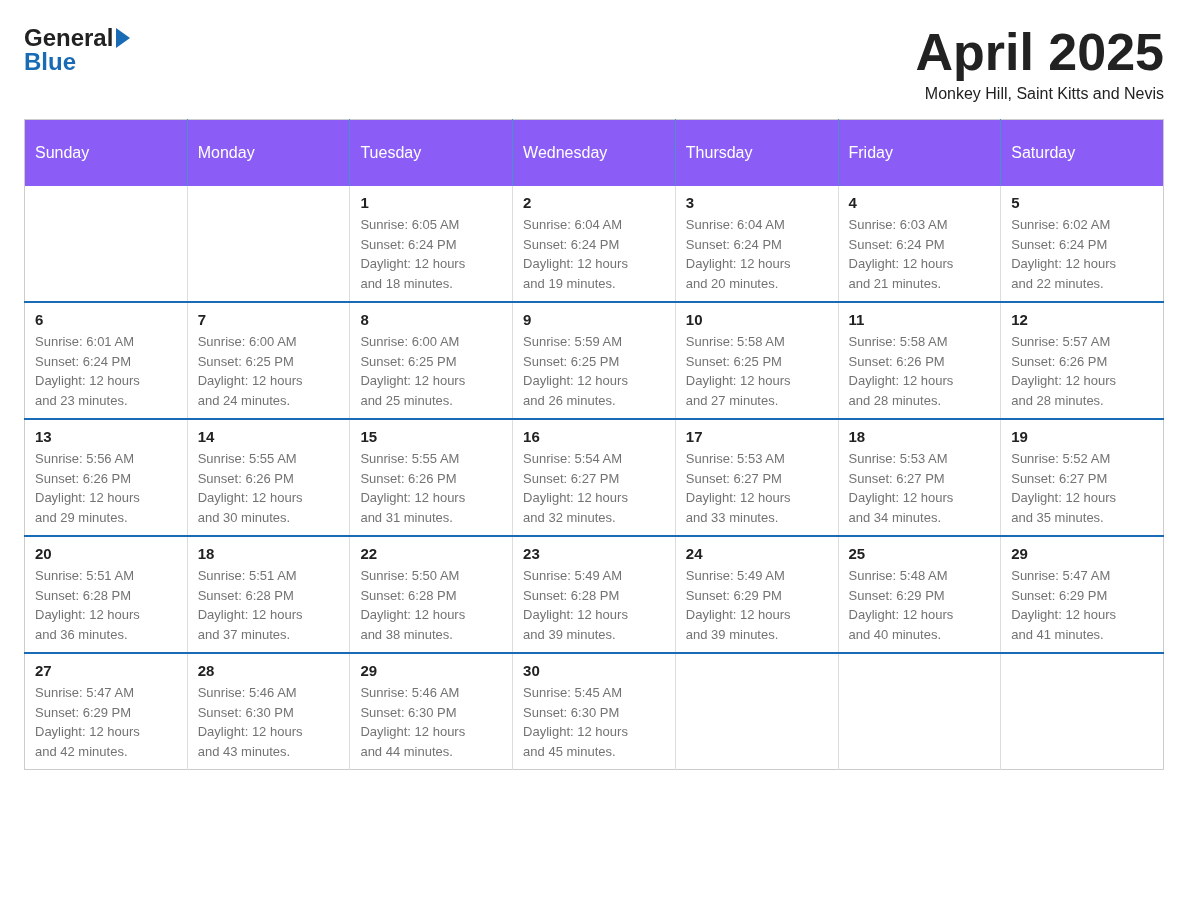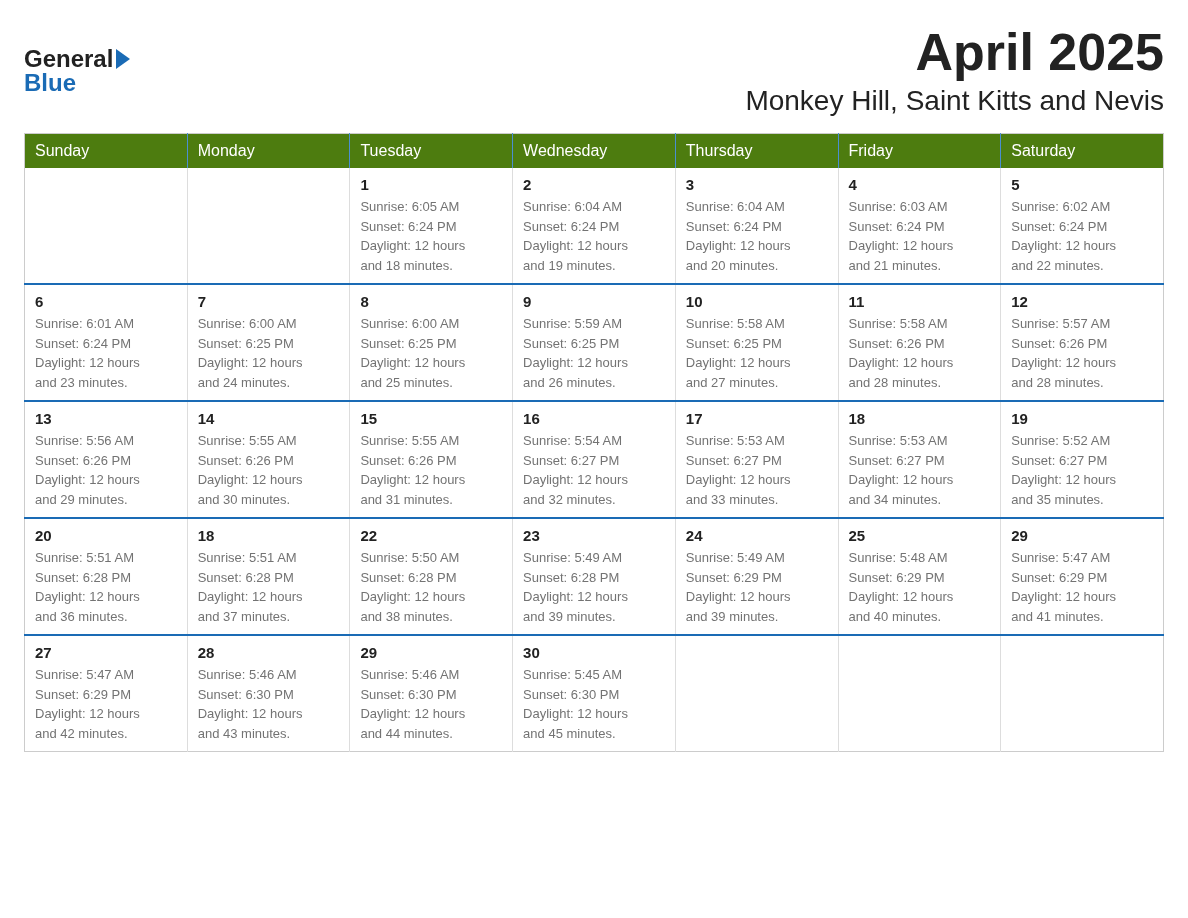--- a/index.html
+++ b/index.html
@@ -6,46 +6,46 @@
     body {
       font-family: Arial, sans-serif;
       background: #fff;
       padding: 24px;
       width: 1188px;
       min-height: 918px;
     }
     .header {
       display: flex;
       justify-content: space-between;
-      align-items: center;
+      align-items: flex-start;
       margin-bottom: 16px;
     }
     .header-right {
       text-align: right;
     }
     .month-title {
       font-size: 52px;
       font-weight: bold;
       color: #222;
       line-height: 1.1;
     }
     .location-title {
-      font-size: 28px;
+      font-size: 16px;
       color: #222;
       margin-top: 4px;
     }
     .calendar {
       width: 100%;
       border-collapse: collapse;
       border: 1px solid #ccc;
     }
     .calendar th {
-      background-color: #4d7c0f;
+      background-color: #8b5cf6;
       color: #fff;
-      padding: 8px 10px;
+      padding: 24px 10px;
       text-align: left;
       font-size: 16px;
       font-weight: normal;
       border-right: 1px solid #4a8fd0;
     }
     .calendar th:last-child {
       border-right: none;
     }
     .calendar td {
       vertical-align: top;

